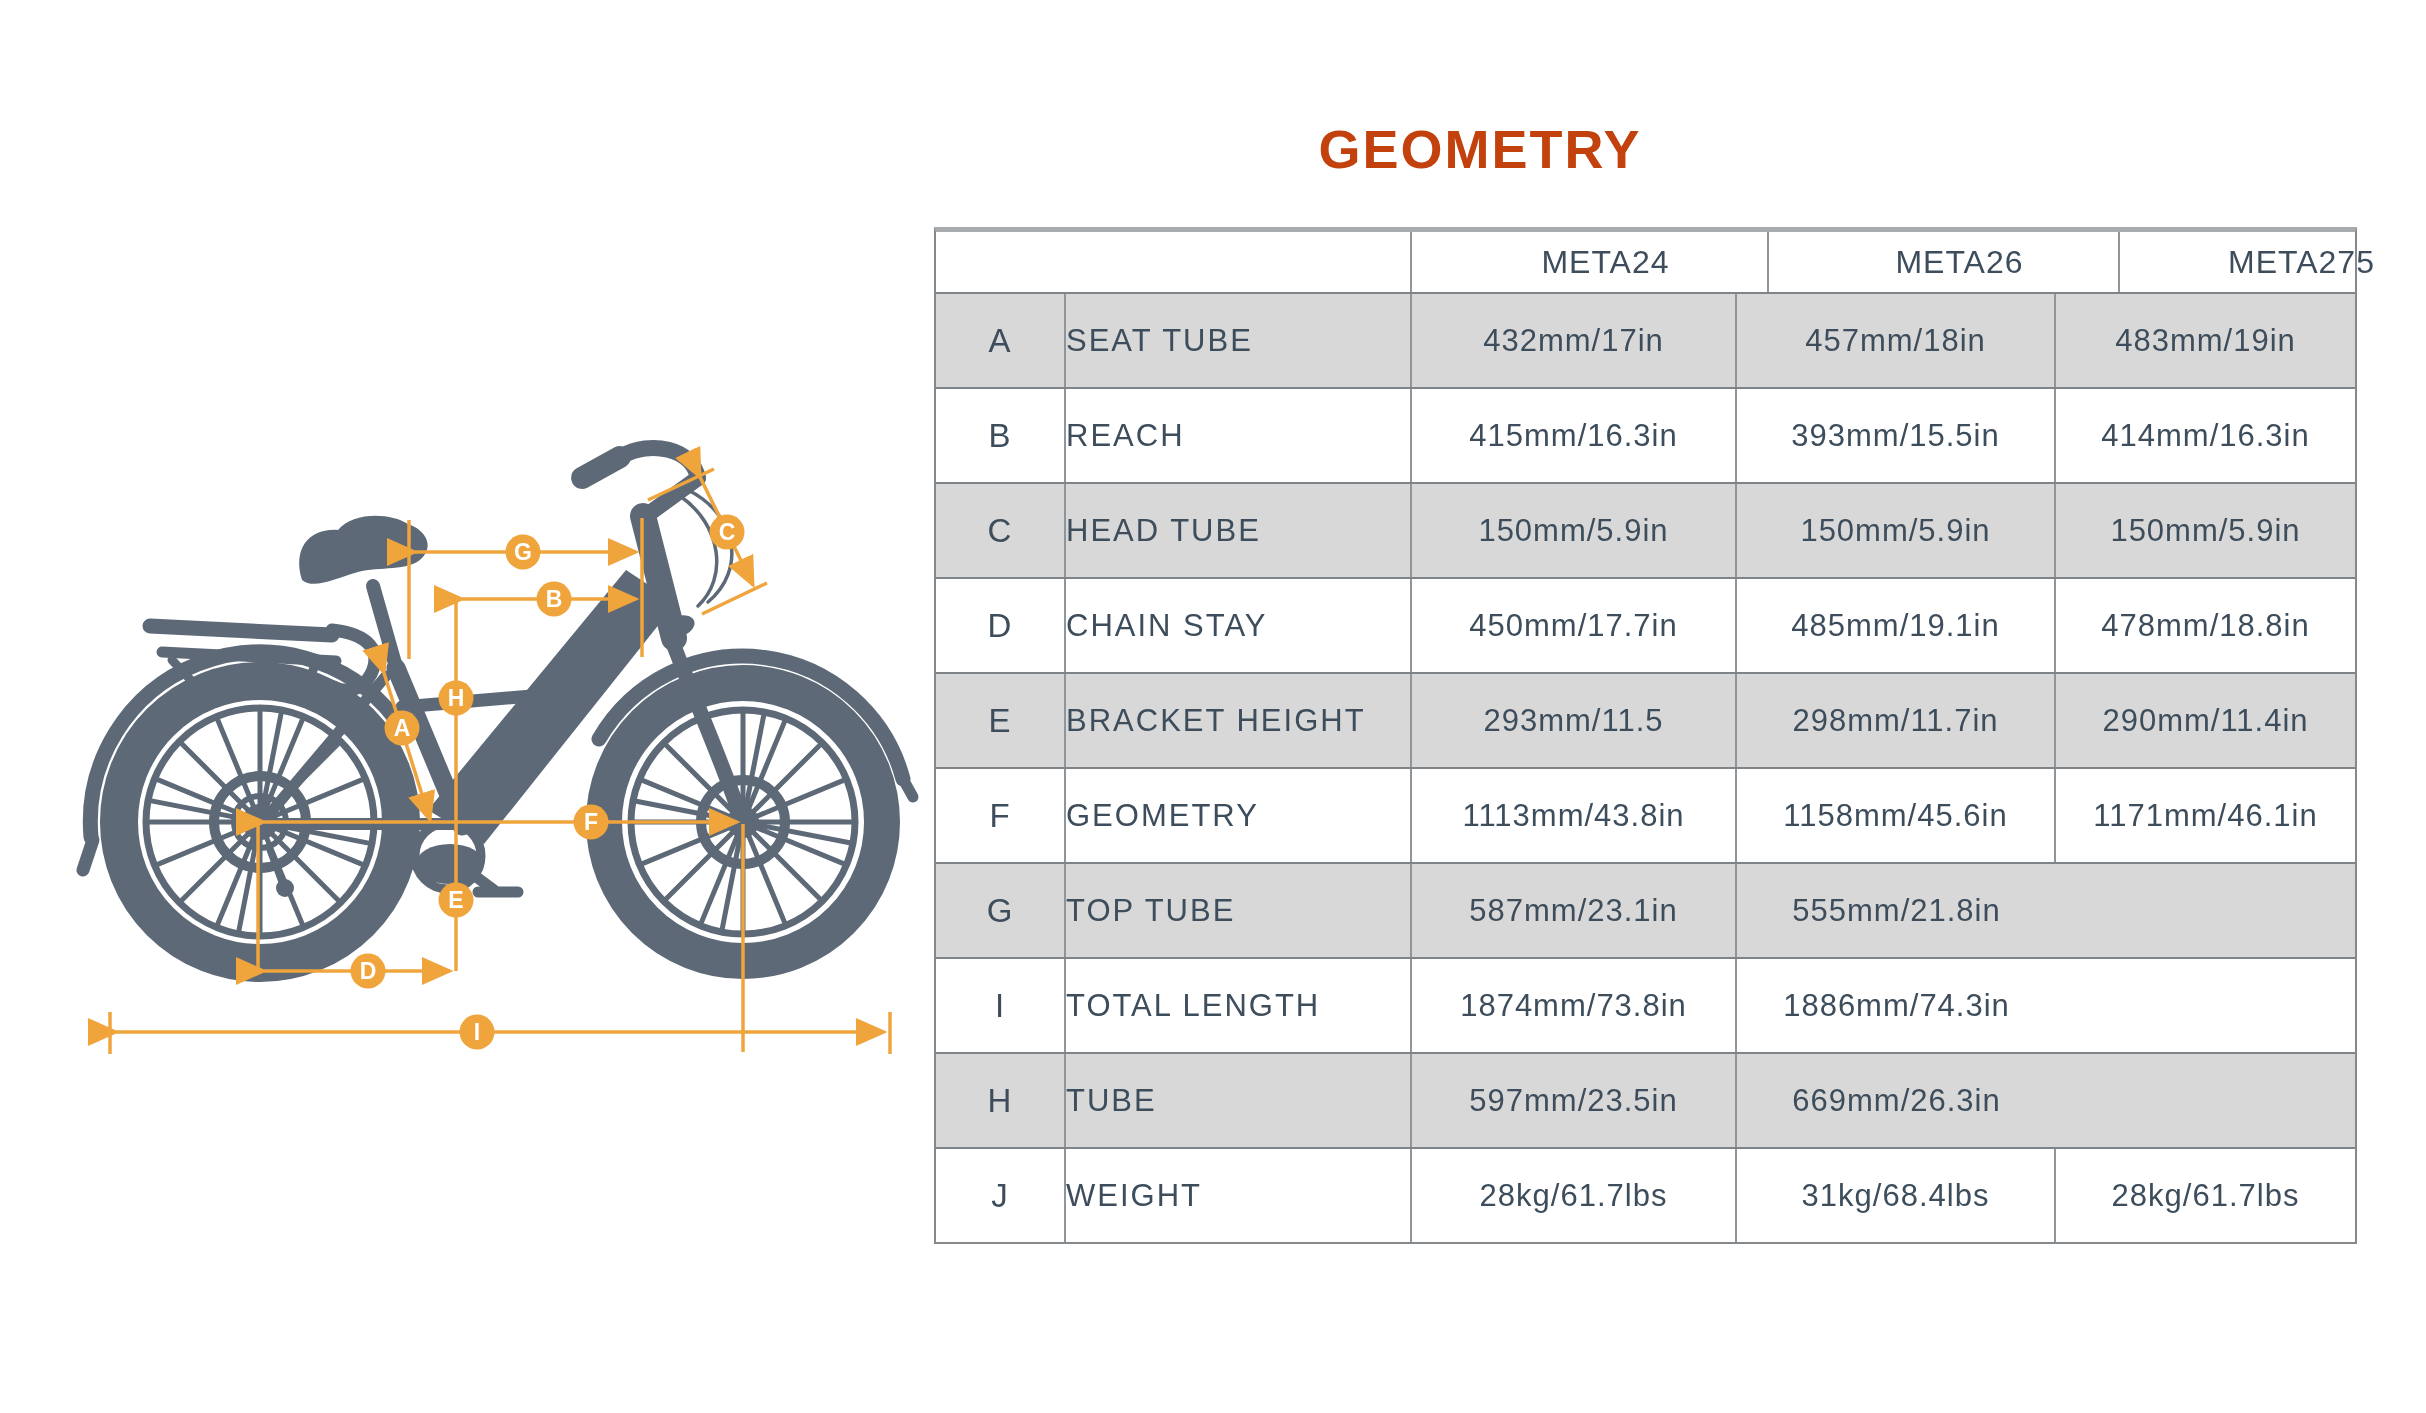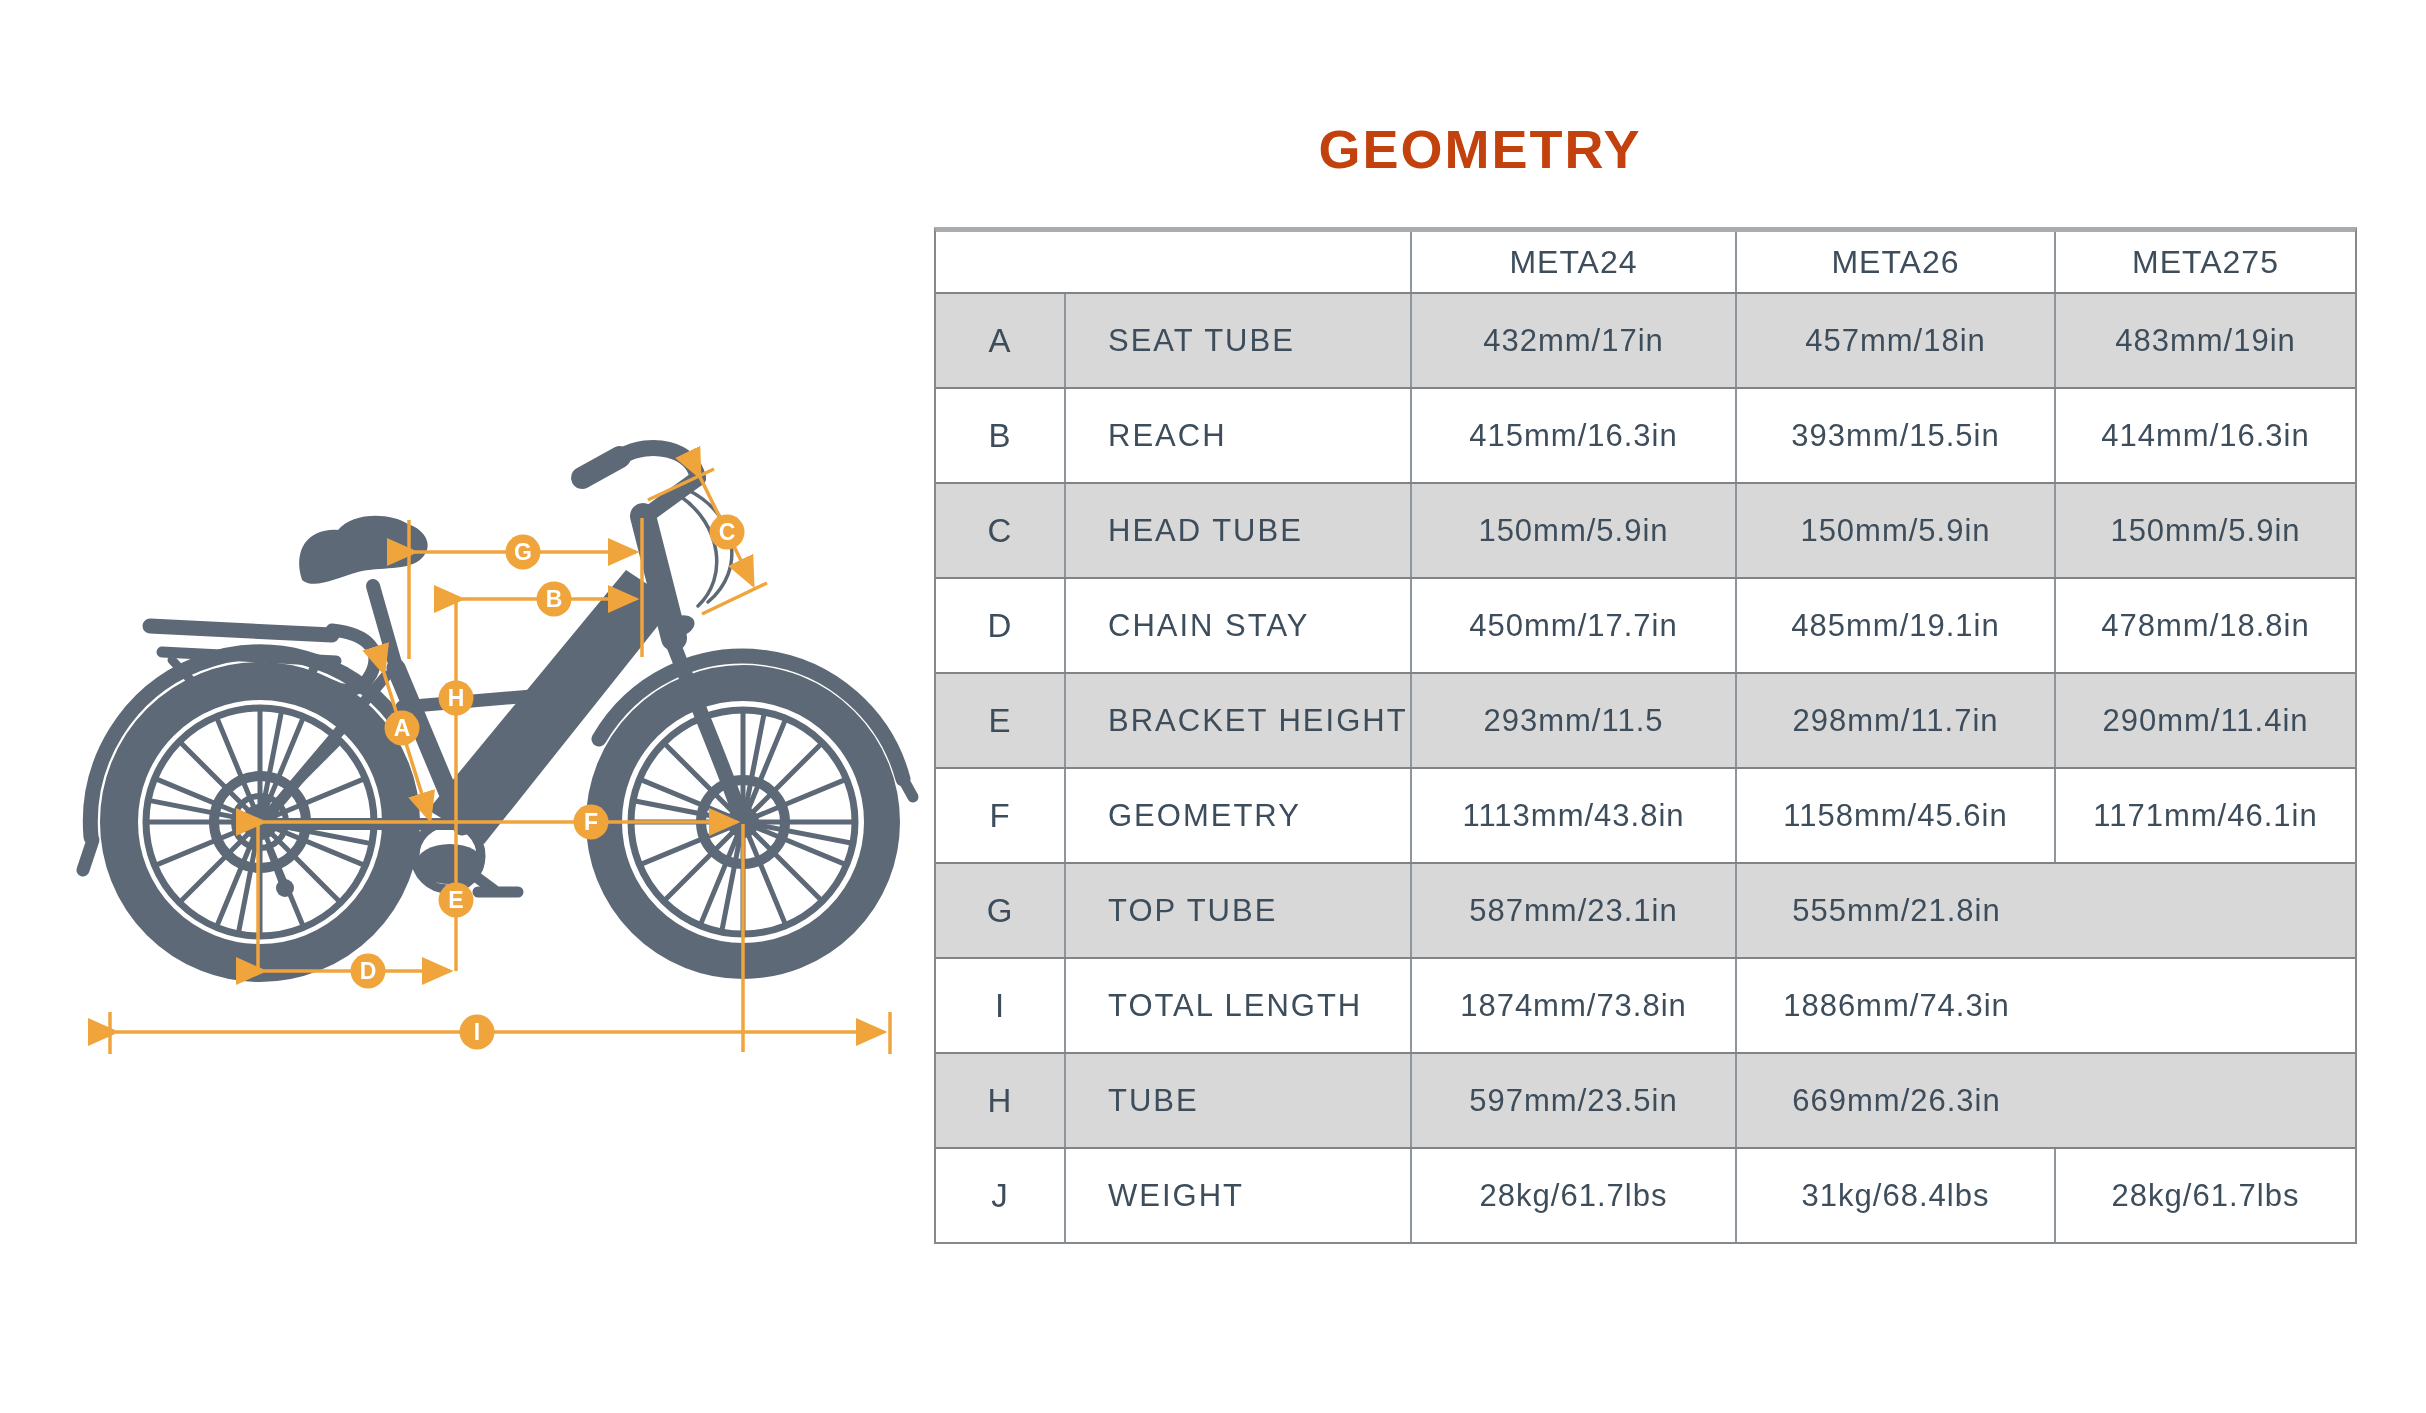--- a/index.html
+++ b/index.html
@@ -12,31 +12,31 @@
     position:absolute;left:1180px;top:118px;width:600px;text-align:center;
     font-size:54px;font-weight:bold;letter-spacing:2px;color:#c2410c;
   }
   
   .geo-table{
     position:absolute;left:934px;top:227px;width:1423px;
     border:2px solid #85898C;border-top:5px solid #A8ACAF;box-sizing:border-box;
     background:#ffffff;
   }
   .trow{display:grid;grid-template-columns:130px 346px 325px 319px 299px;height:93px;border-bottom:2px solid #7E8488;}
-  .trow.head{grid-template-columns:476px 325px 319px 299px;height:60px;}
+  .trow.head{grid-template-columns:476px 325px 319px 299px;height:60px;gap:32px;}
   .trow:last-child{border-bottom:none;}
   .trow.shade{background:#D8D8D8;}
   .cell{
     display:flex;align-items:center;justify-content:center;
     border-right:2px solid #8F969B;box-sizing:border-box;
     font-size:31px;letter-spacing:1px;color:#3D4D5B;white-space:nowrap;
   }
   .cell:last-child{border-right:none;}
   .cell.letter{font-size:33px;letter-spacing:1px;}
-  .cell.name{justify-content:flex-start;padding-left:42px;letter-spacing:2px;}
+  .cell.name{justify-content:flex-start;letter-spacing:2px;}
   .trow.head .cell{font-size:32px;letter-spacing:1px;}
   
   .diagram{position:absolute;left:70px;top:420px;width:880px;height:660px;}
   .dimtext{font-family:"Liberation Sans",sans-serif;font-size:23px;font-weight:bold;fill:#ffffff;}
 </style>
 </head>
 <body>
 
 <div id="page">
 

